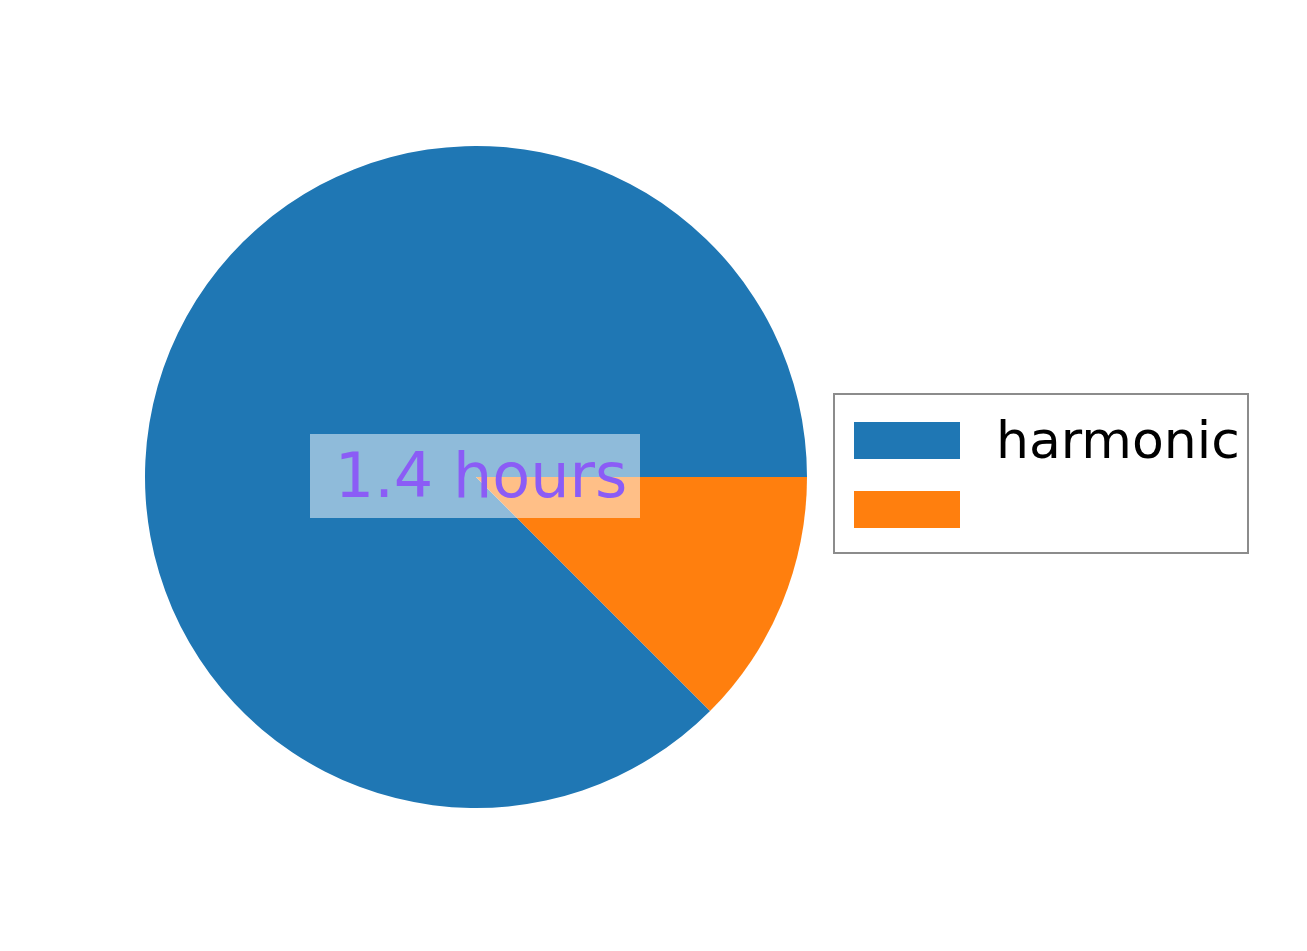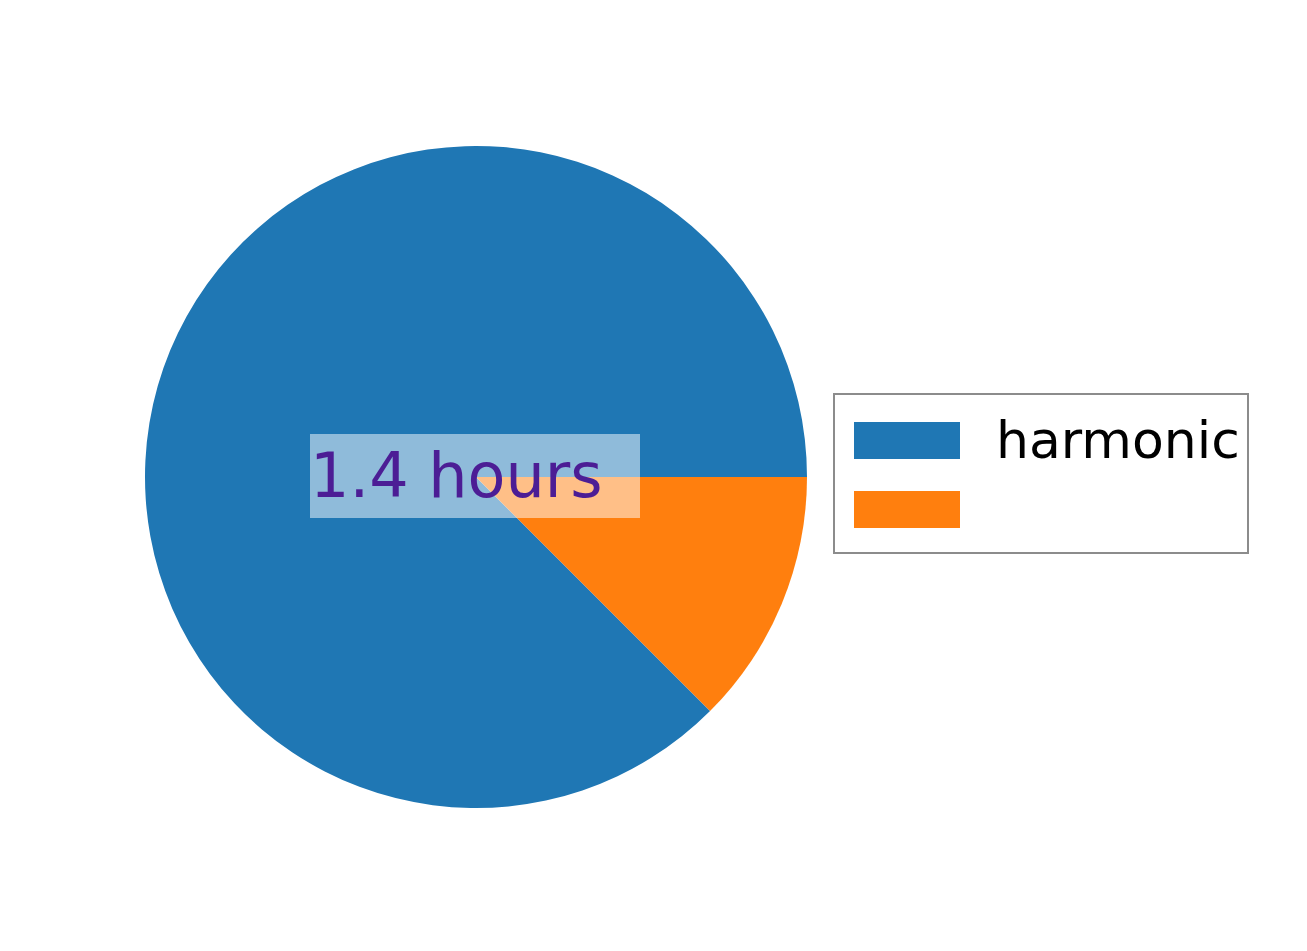--- a/index.html
+++ b/index.html
@@ -40,23 +40,23 @@
     background: rgba(255, 255, 255, 0.5);
     box-sizing: border-box;
   }
   #pie-label-text {
     position: absolute;
     left: 310px;
     top: 434px;
     width: 342px;
     height: 84px;
     line-height: 84px;
-    text-align: left;
+    text-align: center;
     font-size: 62px;
-    color: #4c1d95;
+    color: #8b5cf6;
     white-space: nowrap;
     font-family: "DejaVu Sans", sans-serif;
   }
   #legend {
     position: absolute;
     left: 833px;
     top: 393px;
     width: 416px;
     height: 161px;
     background: #ffffff;

